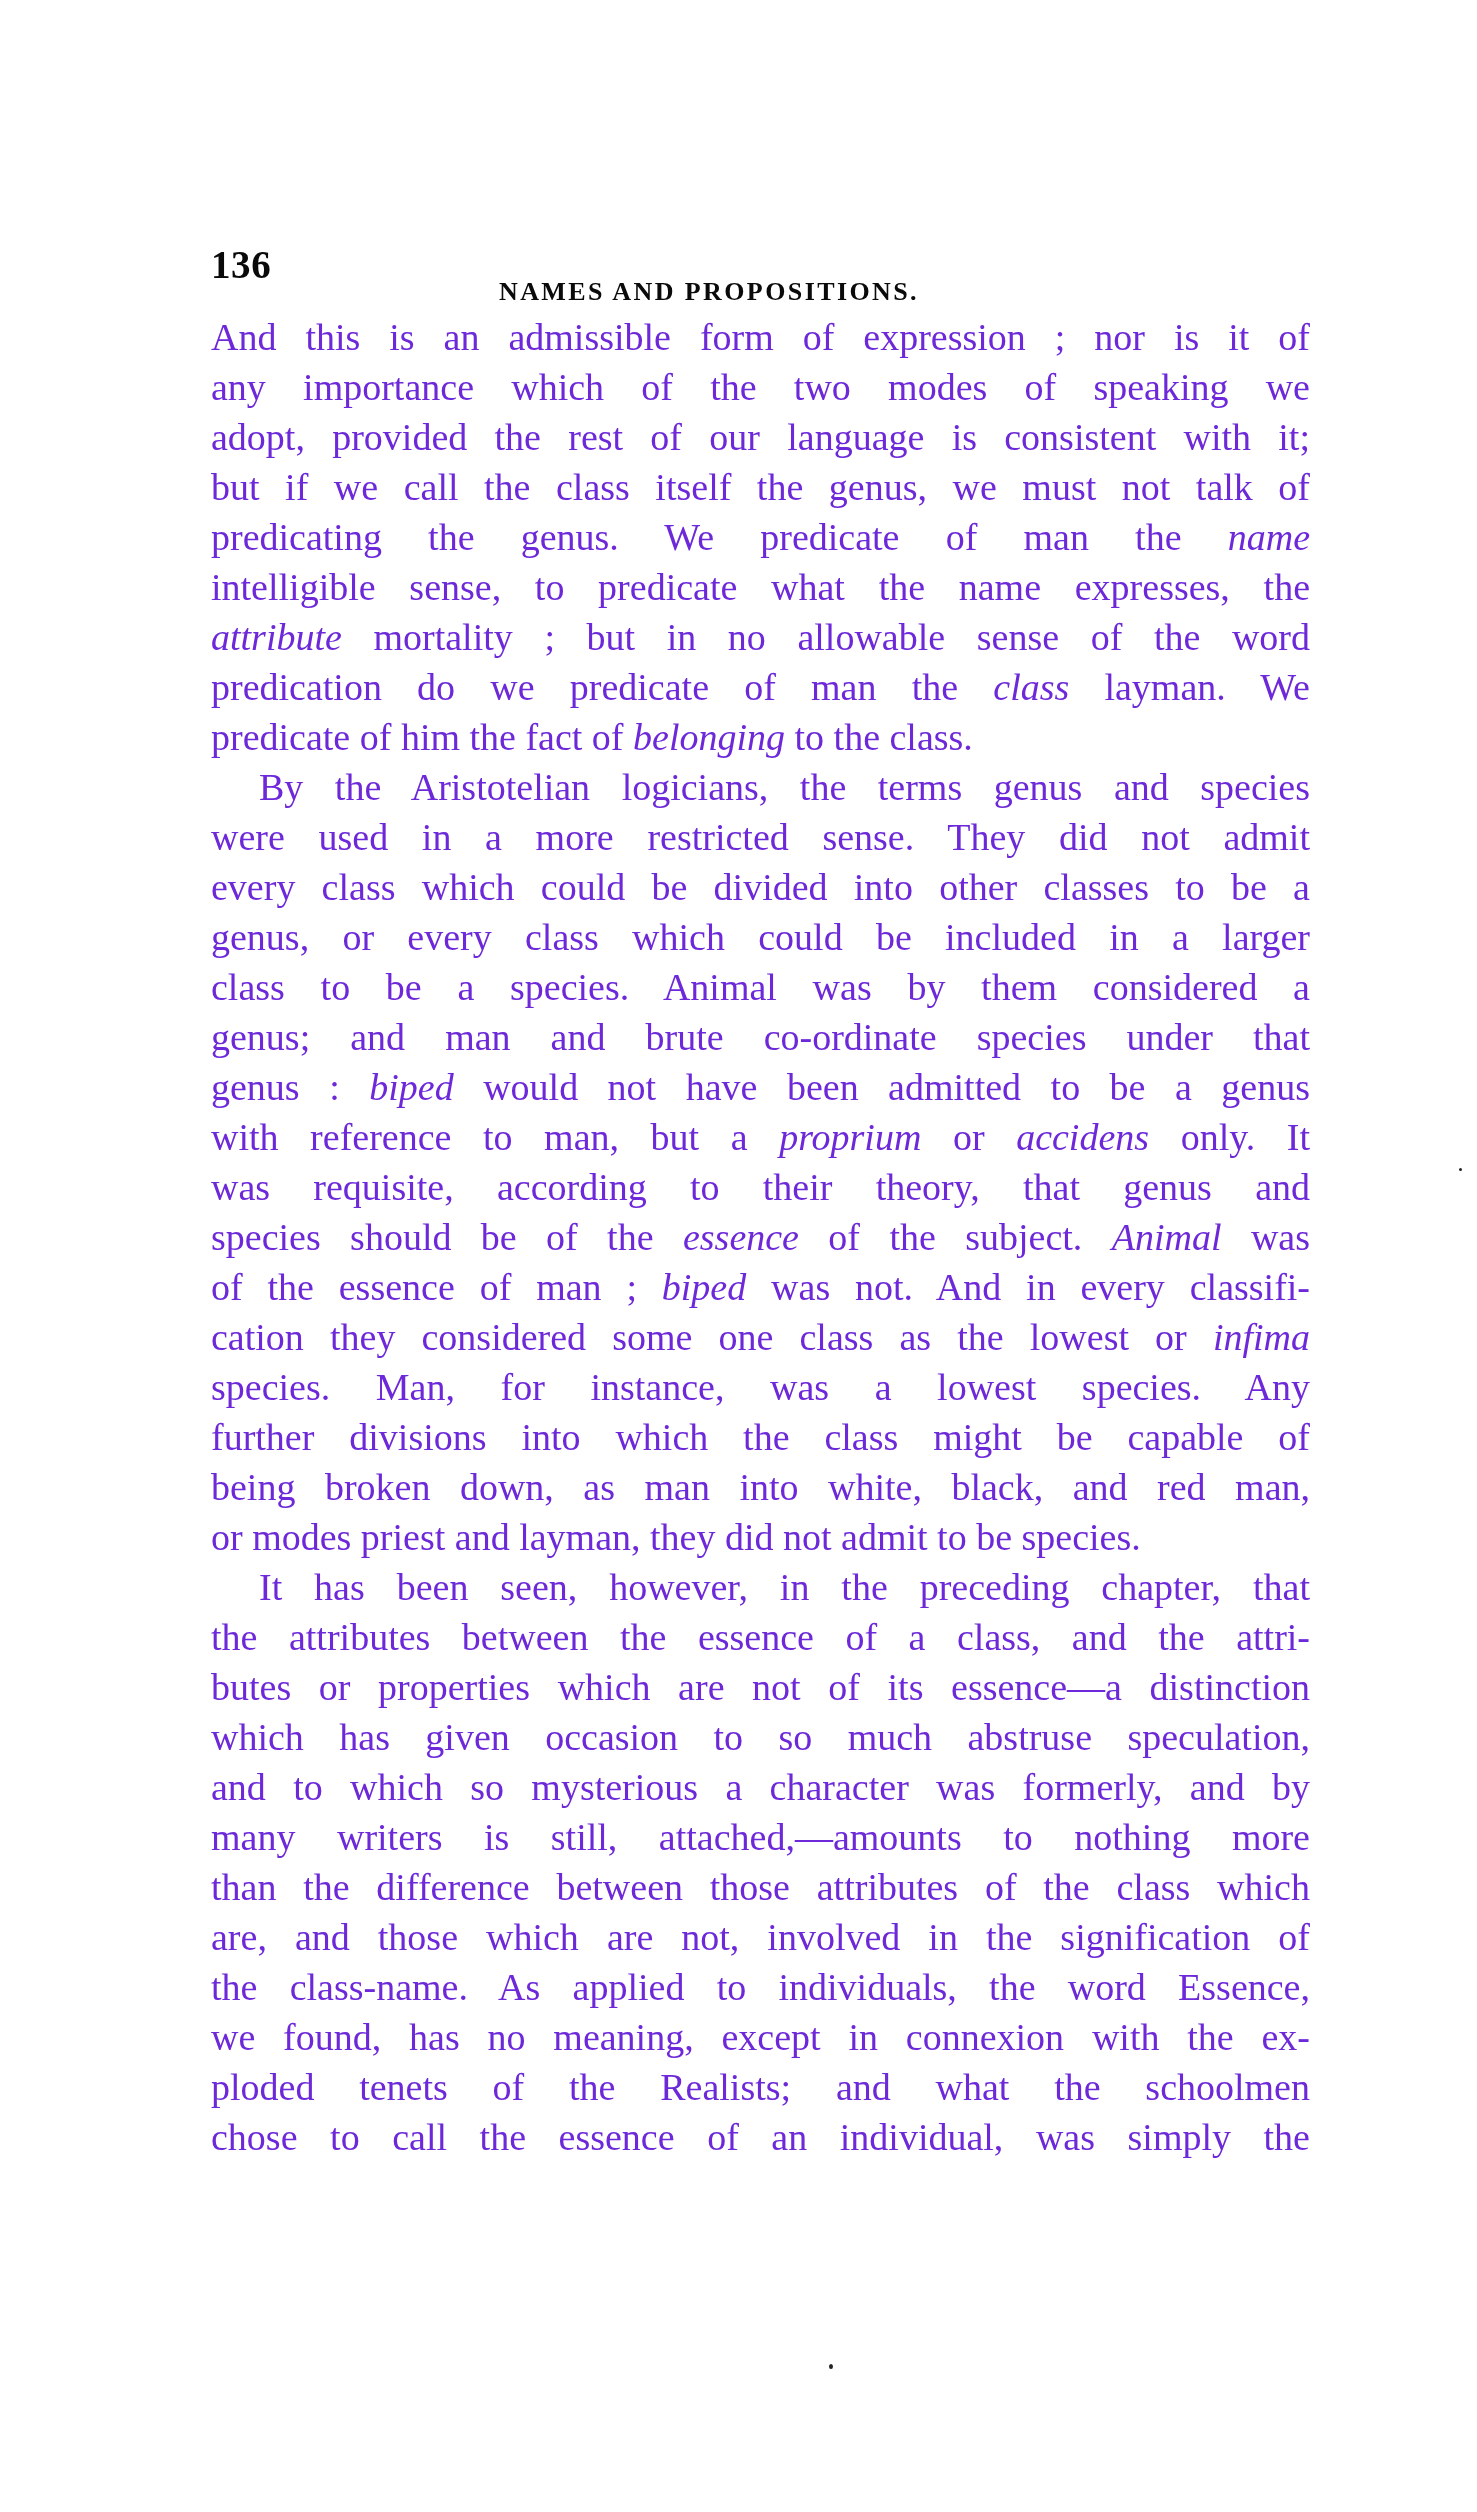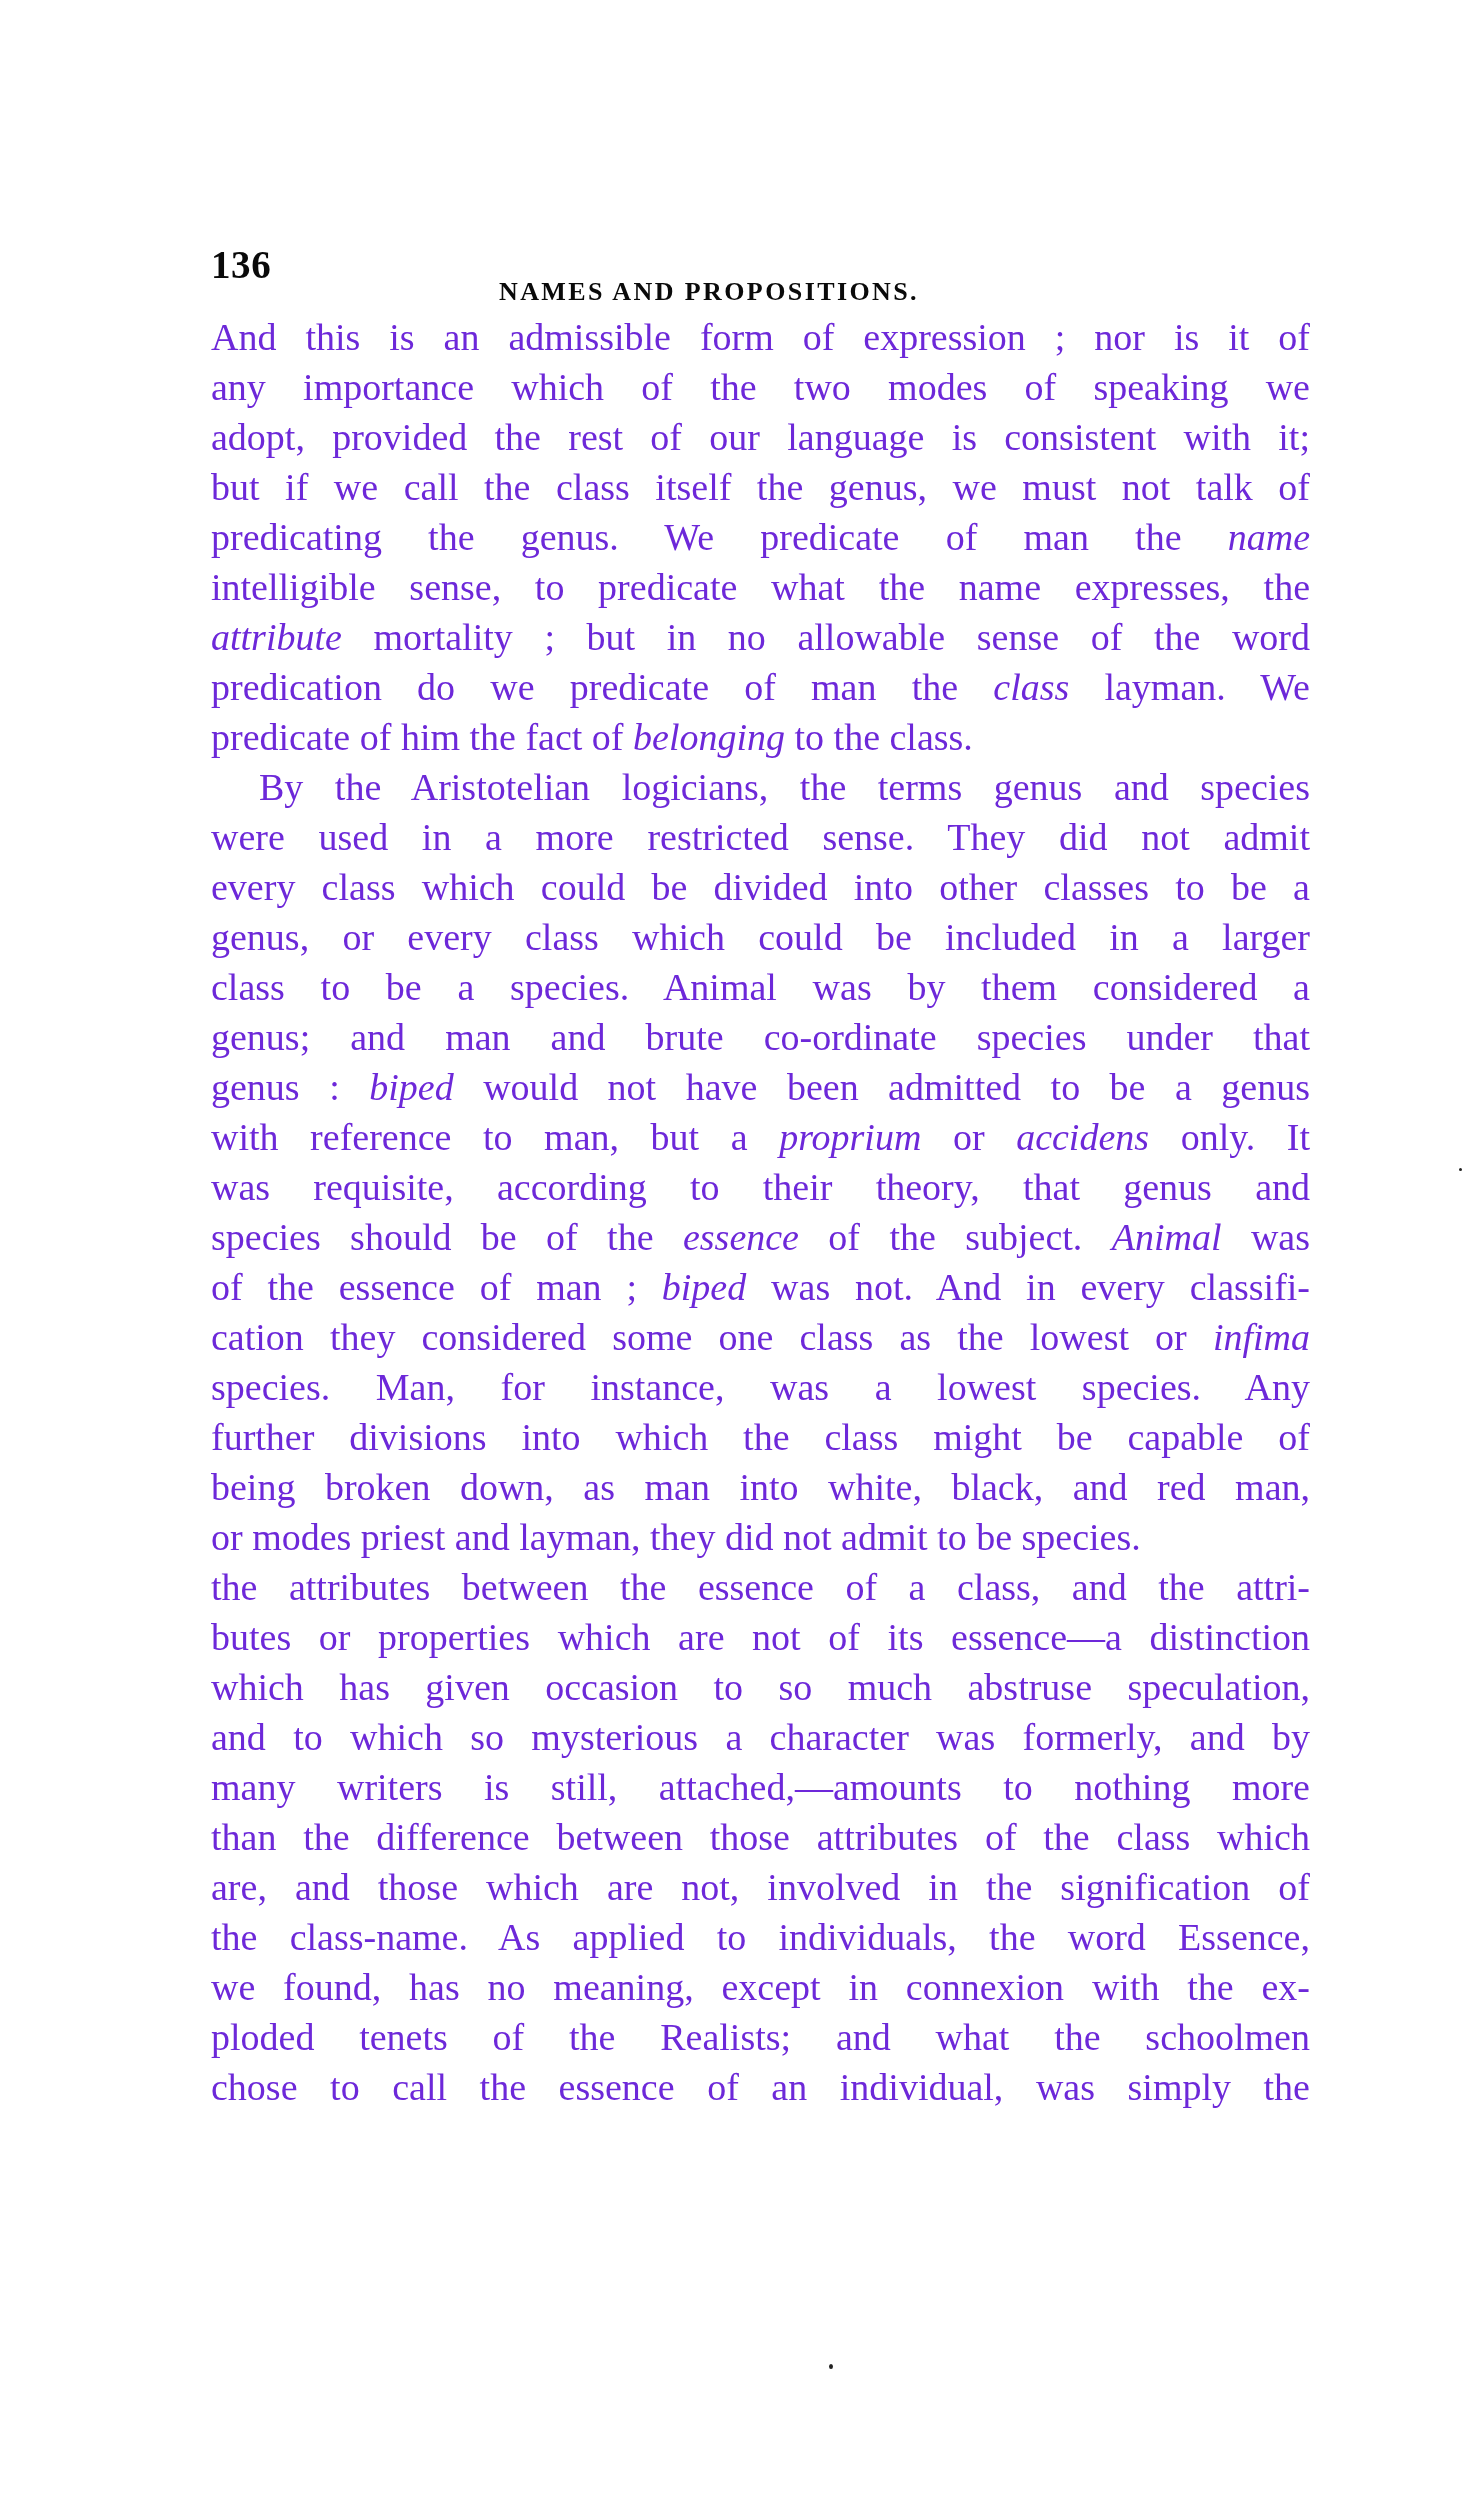--- a/index.html
+++ b/index.html
@@ -61,20 +61,21 @@
         <span class="line"><span>was requisite, according to their theory, that genus and</span></span>
         <span class="line"><span>species should be of the </span><span class="seg-i">essence</span><span> of the subject.  </span><span class="seg-i">Animal</span><span> was</span></span>
         <span class="line"><span>of the essence of man ; </span><span class="seg-i">biped</span><span> was not.  And in every classifi-</span></span>
         <span class="line"><span>cation they considered some one class as the lowest or </span><span class="seg-i">infima</span></span>
         <span class="line"><span>species.  Man, for instance, was a lowest species.  Any</span></span>
         <span class="line"><span>further divisions into which the class might be capable of</span></span>
         <span class="line"><span>being broken down, as man into white, black, and red man,</span></span>
         <span class="line last"><span>or modes priest and layman, they did not admit to be species.</span></span>
       </div>
       <div>
+        <span class="line indent"><span>It has been seen, however, in the preceding chapter, that</span></span>
         <span class="line"><span>the attributes between the essence of a class, and the attri-</span></span>
         <span class="line"><span>butes or properties which are not of its essence—a distinction</span></span>
         <span class="line"><span>which has given occasion to so much abstruse speculation,</span></span>
         <span class="line"><span>and to which so mysterious a character was formerly, and by</span></span>
         <span class="line"><span>many writers is still, attached,—amounts to nothing more</span></span>
         <span class="line"><span>than the difference between those attributes of the class which</span></span>
         <span class="line"><span>are, and those which are not, involved in the signification of</span></span>
         <span class="line"><span>the class-name.  As applied to individuals, the word Essence,</span></span>
         <span class="line"><span>we found, has no meaning, except in connexion with the ex-</span></span>
         <span class="line"><span>ploded tenets of the Realists; and what the schoolmen</span></span>

